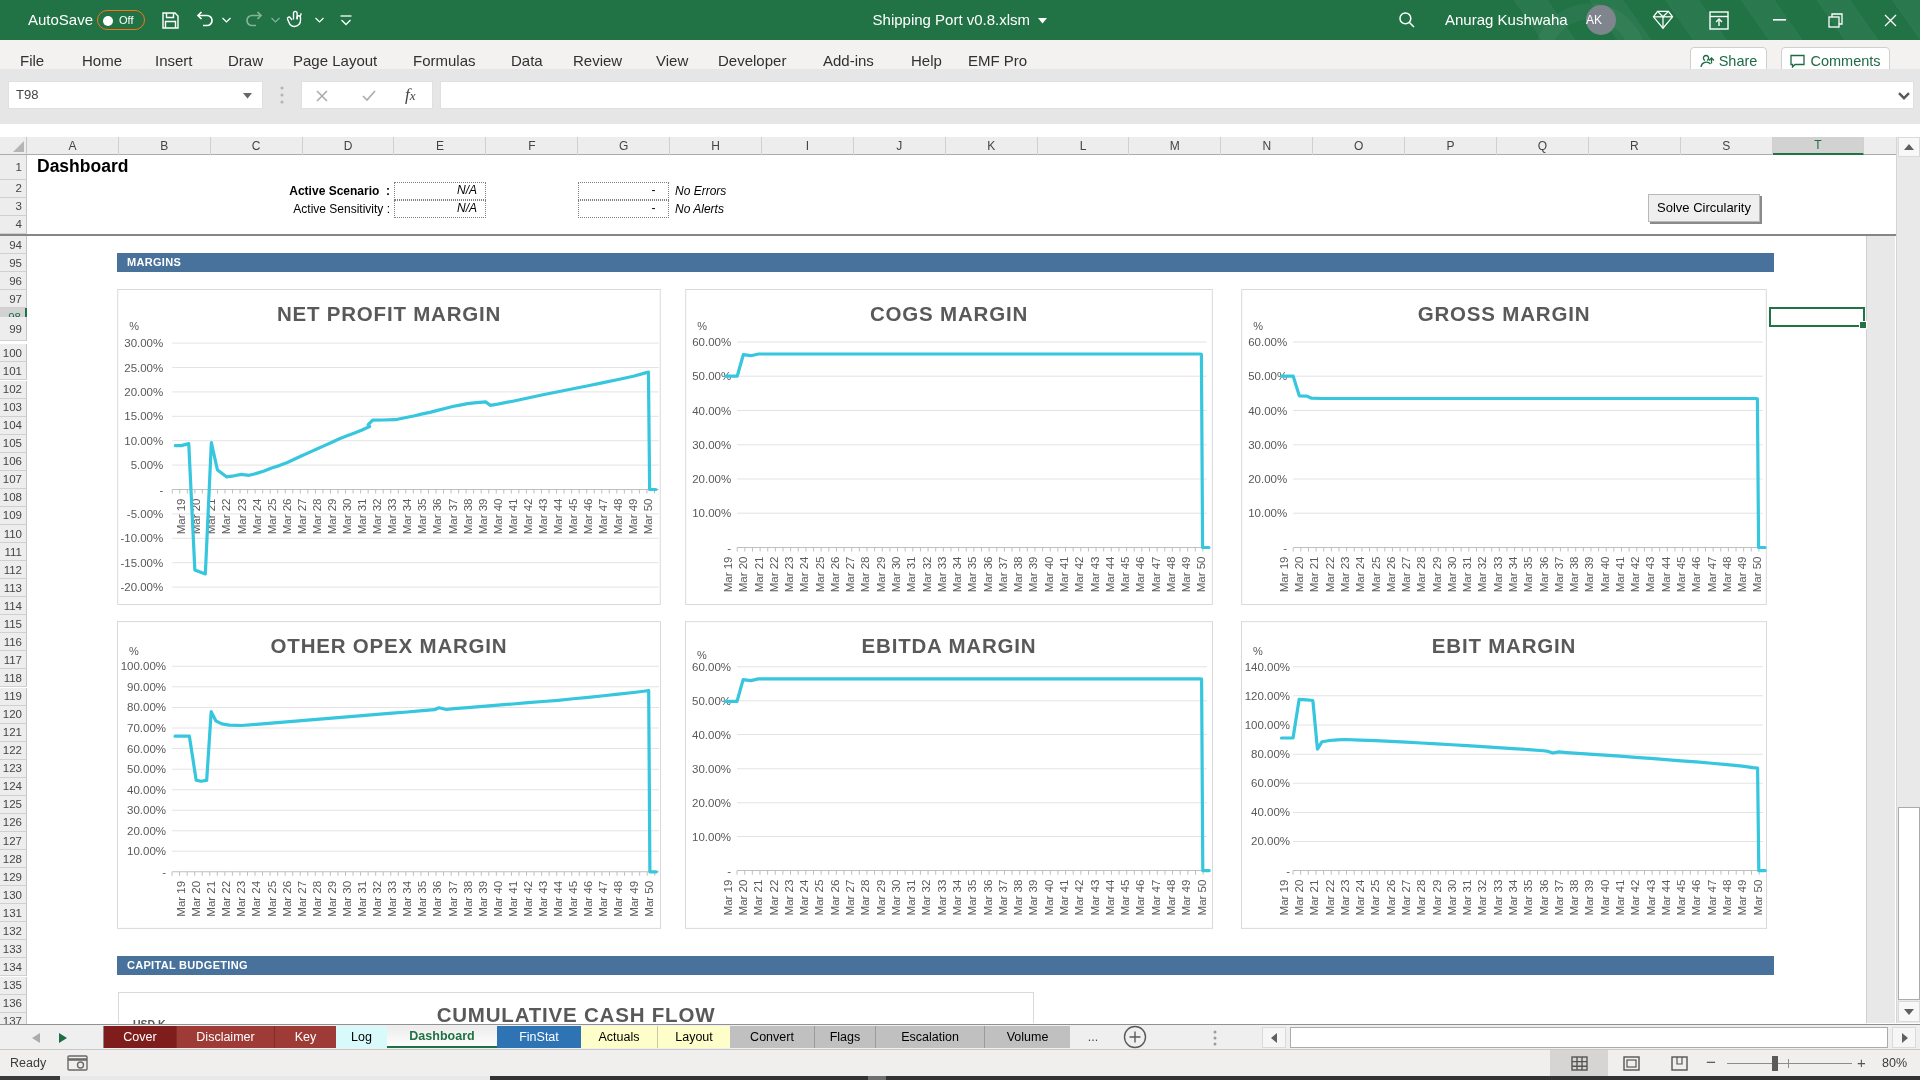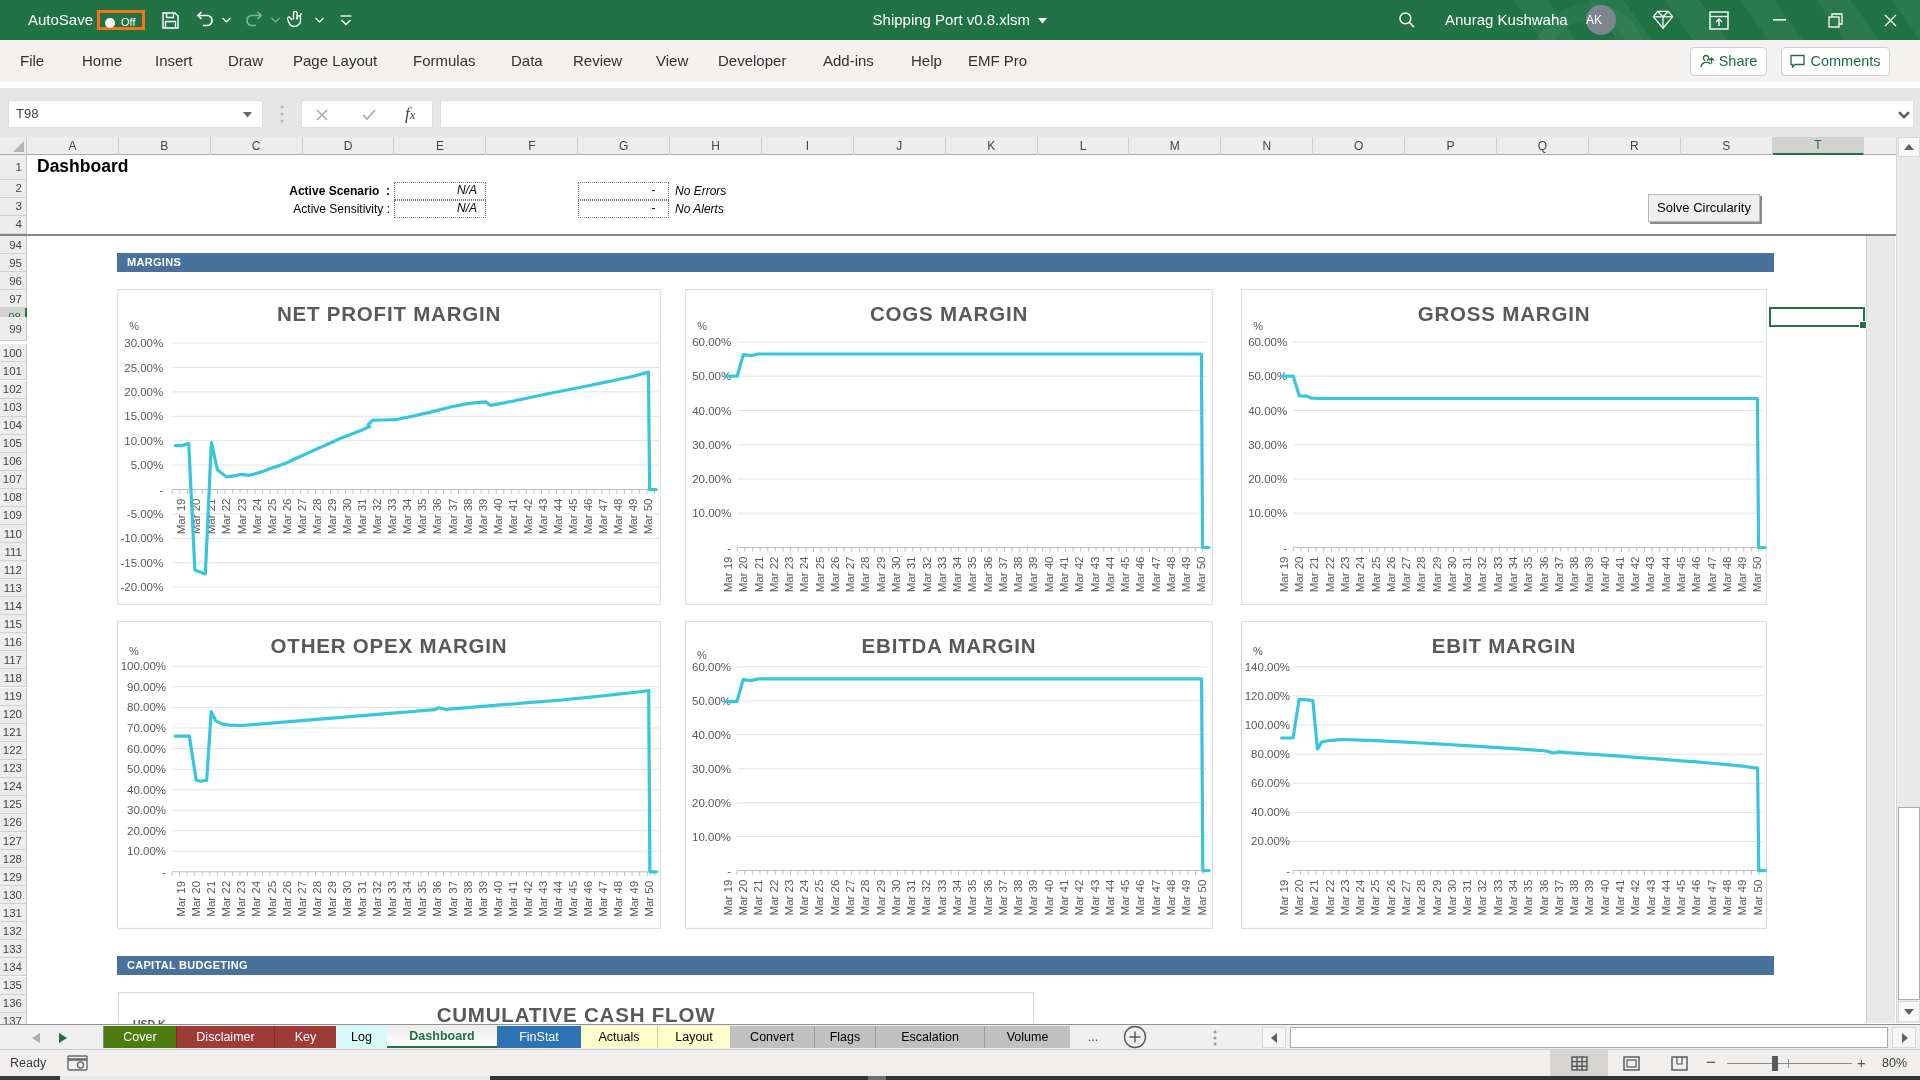--- a/index.html
+++ b/index.html
@@ -4,32 +4,32 @@
 *{margin:0;padding:0;box-sizing:border-box}
 html,body{width:1920px;height:1080px;overflow:hidden;font-family:"Liberation Sans",sans-serif;background:#fff}
 .abs{position:absolute}
 
 #titlebar{position:absolute;left:0;top:0;width:1920px;height:40px;background:#217346;overflow:hidden}
 #tb-pattern{position:absolute;right:0;top:0;width:420px;height:40px;
  background:
   radial-gradient(circle at 90px 60px, transparent 40px, rgba(255,255,255,.04) 41px, rgba(255,255,255,.04) 56px, transparent 57px),
   repeating-linear-gradient(55deg, transparent 0 34px, rgba(255,255,255,.045) 34px 62px)}
 #titlebar .wtxt{position:absolute;color:#fff;font-size:15px;line-height:40px}
-#autosave-pill{position:absolute;left:97px;top:10px;width:48px;height:20px;border:3px solid #f97316;border-radius:0;color:#fff;font-size:11.5px}
+#autosave-pill{position:absolute;left:97px;top:10px;width:48px;height:20px;border:1px solid #f97316;border-radius:10px;color:#fff;font-size:11.5px}
 #autosave-pill .dot{position:absolute;left:5px;top:4.5px;width:10px;height:10px;border-radius:50%;background:#fff}
 #autosave-pill .off{position:absolute;left:21px;top:3px;font-size:11px}
 .tbicon{position:absolute;top:0;height:40px;display:flex;align-items:center;justify-content:center}
 #doc-title{position:absolute;left:0;width:1920px;top:0;height:40px;text-align:center;color:#fff;font-size:15px;line-height:40px}
 .avatar{position:absolute;left:1586px;top:5px;width:30px;height:30px;border-radius:50%;background:#7E858D;color:#fff;font-size:12px;text-align:left;line-height:30px}
 
 #menubar{position:absolute;left:0;top:40px;width:1920px;height:42px;background:#F3F2F1}
 #menubar .mi{position:absolute;top:0;height:42px;line-height:42px;font-size:15px;color:#323130}
 .btn-pill{position:absolute;top:7px;height:29px;border:1px solid #D1CFCD;border-radius:4px;background:#fff;color:#1E6B44;font-size:14.5px;line-height:27px;text-align:center}
 
-#formulabar{position:absolute;left:0;top:88px;width:1920px;height:55px;background:#E6E6E6}
+#formulabar{position:absolute;left:0;top:69px;width:1920px;height:55px;background:#E6E6E6}
 #namebox{position:absolute;left:8px;top:12px;width:255px;height:28px;background:#fff;border:1px solid #E0E0E0;font-size:13px;color:#444;line-height:26px;padding-left:7px}
 #fxbox{position:absolute;left:301px;top:12px;width:132px;height:28px;background:#fff;border:1px solid #E0E0E0}
 #finput{position:absolute;left:440px;top:12px;width:1474px;height:28px;background:#fff;border:1px solid #E0E0E0}
 
 #sheet{position:absolute;left:0;top:137px;width:1896px;height:886px;background:#fff}
 #colhdr{position:absolute;left:0;top:137px;width:1896px;height:18px;background:#EDEDED;border-bottom:1px solid #ABABAB}
 .ch{position:absolute;top:0;height:18px;text-align:center;font-size:12px;color:#444;line-height:18px;border-right:1px solid #D0D0D0}
 .ch.csel{background:#D2D2D2;color:#1E6F42;border-bottom:2px solid #217346;height:18px;line-height:16px}
 #corner{position:absolute;left:0;top:137px;width:27px;height:18px;background:#EDEDED;border-right:1px solid #C6C6C6;border-bottom:1px solid #ABABAB}
 #corner:after{content:"";position:absolute;right:2px;bottom:2px;border-style:solid;border-width:0 0 11px 11px;border-color:transparent transparent #B5B5B5 transparent}
@@ -750,21 +750,21 @@
     <polyline points="40.4,116.8 42.8,116.8 52.0,116.8 58.1,78.1 65.7,78.7 71.8,79.3 76.4,127.8 81.0,120.5 88.6,119.3 96.2,118.6 103.9,118.3 119.1,118.9 134.4,119.5 149.7,120.2 165.0,120.9 180.2,121.8 195.5,122.7 210.8,123.5 226.0,124.4 241.3,125.4 256.6,126.3 271.8,127.3 287.1,128.3 302.4,129.5 307.0,130.2 311.6,131.8 317.7,130.7 325.3,131.3 332.9,131.8 348.2,132.9 363.5,133.9 378.7,134.9 394.0,136.1 409.3,137.2 424.6,138.4 439.8,139.6 455.1,140.7 470.4,142.0 485.6,143.3 500.9,144.8 511.6,146.3 516.2,146.8 517.4,249.3 523.8,249.3" fill="none" stroke="#36C6DD" stroke-width="3.2" stroke-linejoin="round" stroke-linecap="round"></polyline>
   </svg>
 <div id="tabbar">
 <svg width="8" height="10" viewBox="0 0 8 10" style="position:absolute;left:32px;top:8px">
       <path d="M8 0 L0 5 L8 10 z" fill="#ABABAB"></path>
     </svg>
 <svg width="8" height="10" viewBox="0 0 8 10" style="position:absolute;left:59px;top:8px">
       <path d="M0 0 L8 5 L0 10 z" fill="#1D6F42"></path>
     </svg>
 <div class="tabsep" style="left:103px;background:#8A8A8A"></div>
-<div class="tab" style="left:104px;width:72px;background:#4d7c0f;color:#fff">Cover</div>
+<div class="tab" style="left:104px;width:72px;background:#7f1d1d;color:#fff">Cover</div>
 <div class="tabsep" style="left:176px;background:#7E2D29"></div>
 <div class="tab" style="left:177px;width:97px;background:#9E3B37;color:#fff">Disclaimer</div>
 <div class="tabsep" style="left:274px;background:#7E2D29"></div>
 <div class="tab" style="left:275px;width:61px;background:#9E3B37;color:#fff">Key</div>
 <div class="tab" style="left:336px;width:51px;background:#D9FAFA;color:#000">Log</div>
 <div class="tab" style="left:387px;width:110px;background:linear-gradient(#ECECEC,#FDFDFD);color:#1F7245;font-weight:bold;border-bottom:2.5px solid #1F7245;height:22px;line-height:20px">Dashboard</div>
 <div class="tab" style="left:497px;width:84px;background:#2E74B5;color:#fff">FinStat</div>
 <div class="tab" style="left:581px;width:76px;background:#FEFECB;color:#000">Actuals</div>
 <div class="tabsep" style="left:657px;background:#C9C9A8"></div>
 <div class="tab" style="left:658px;width:72px;background:#FEFECB;color:#000">Layout</div>

